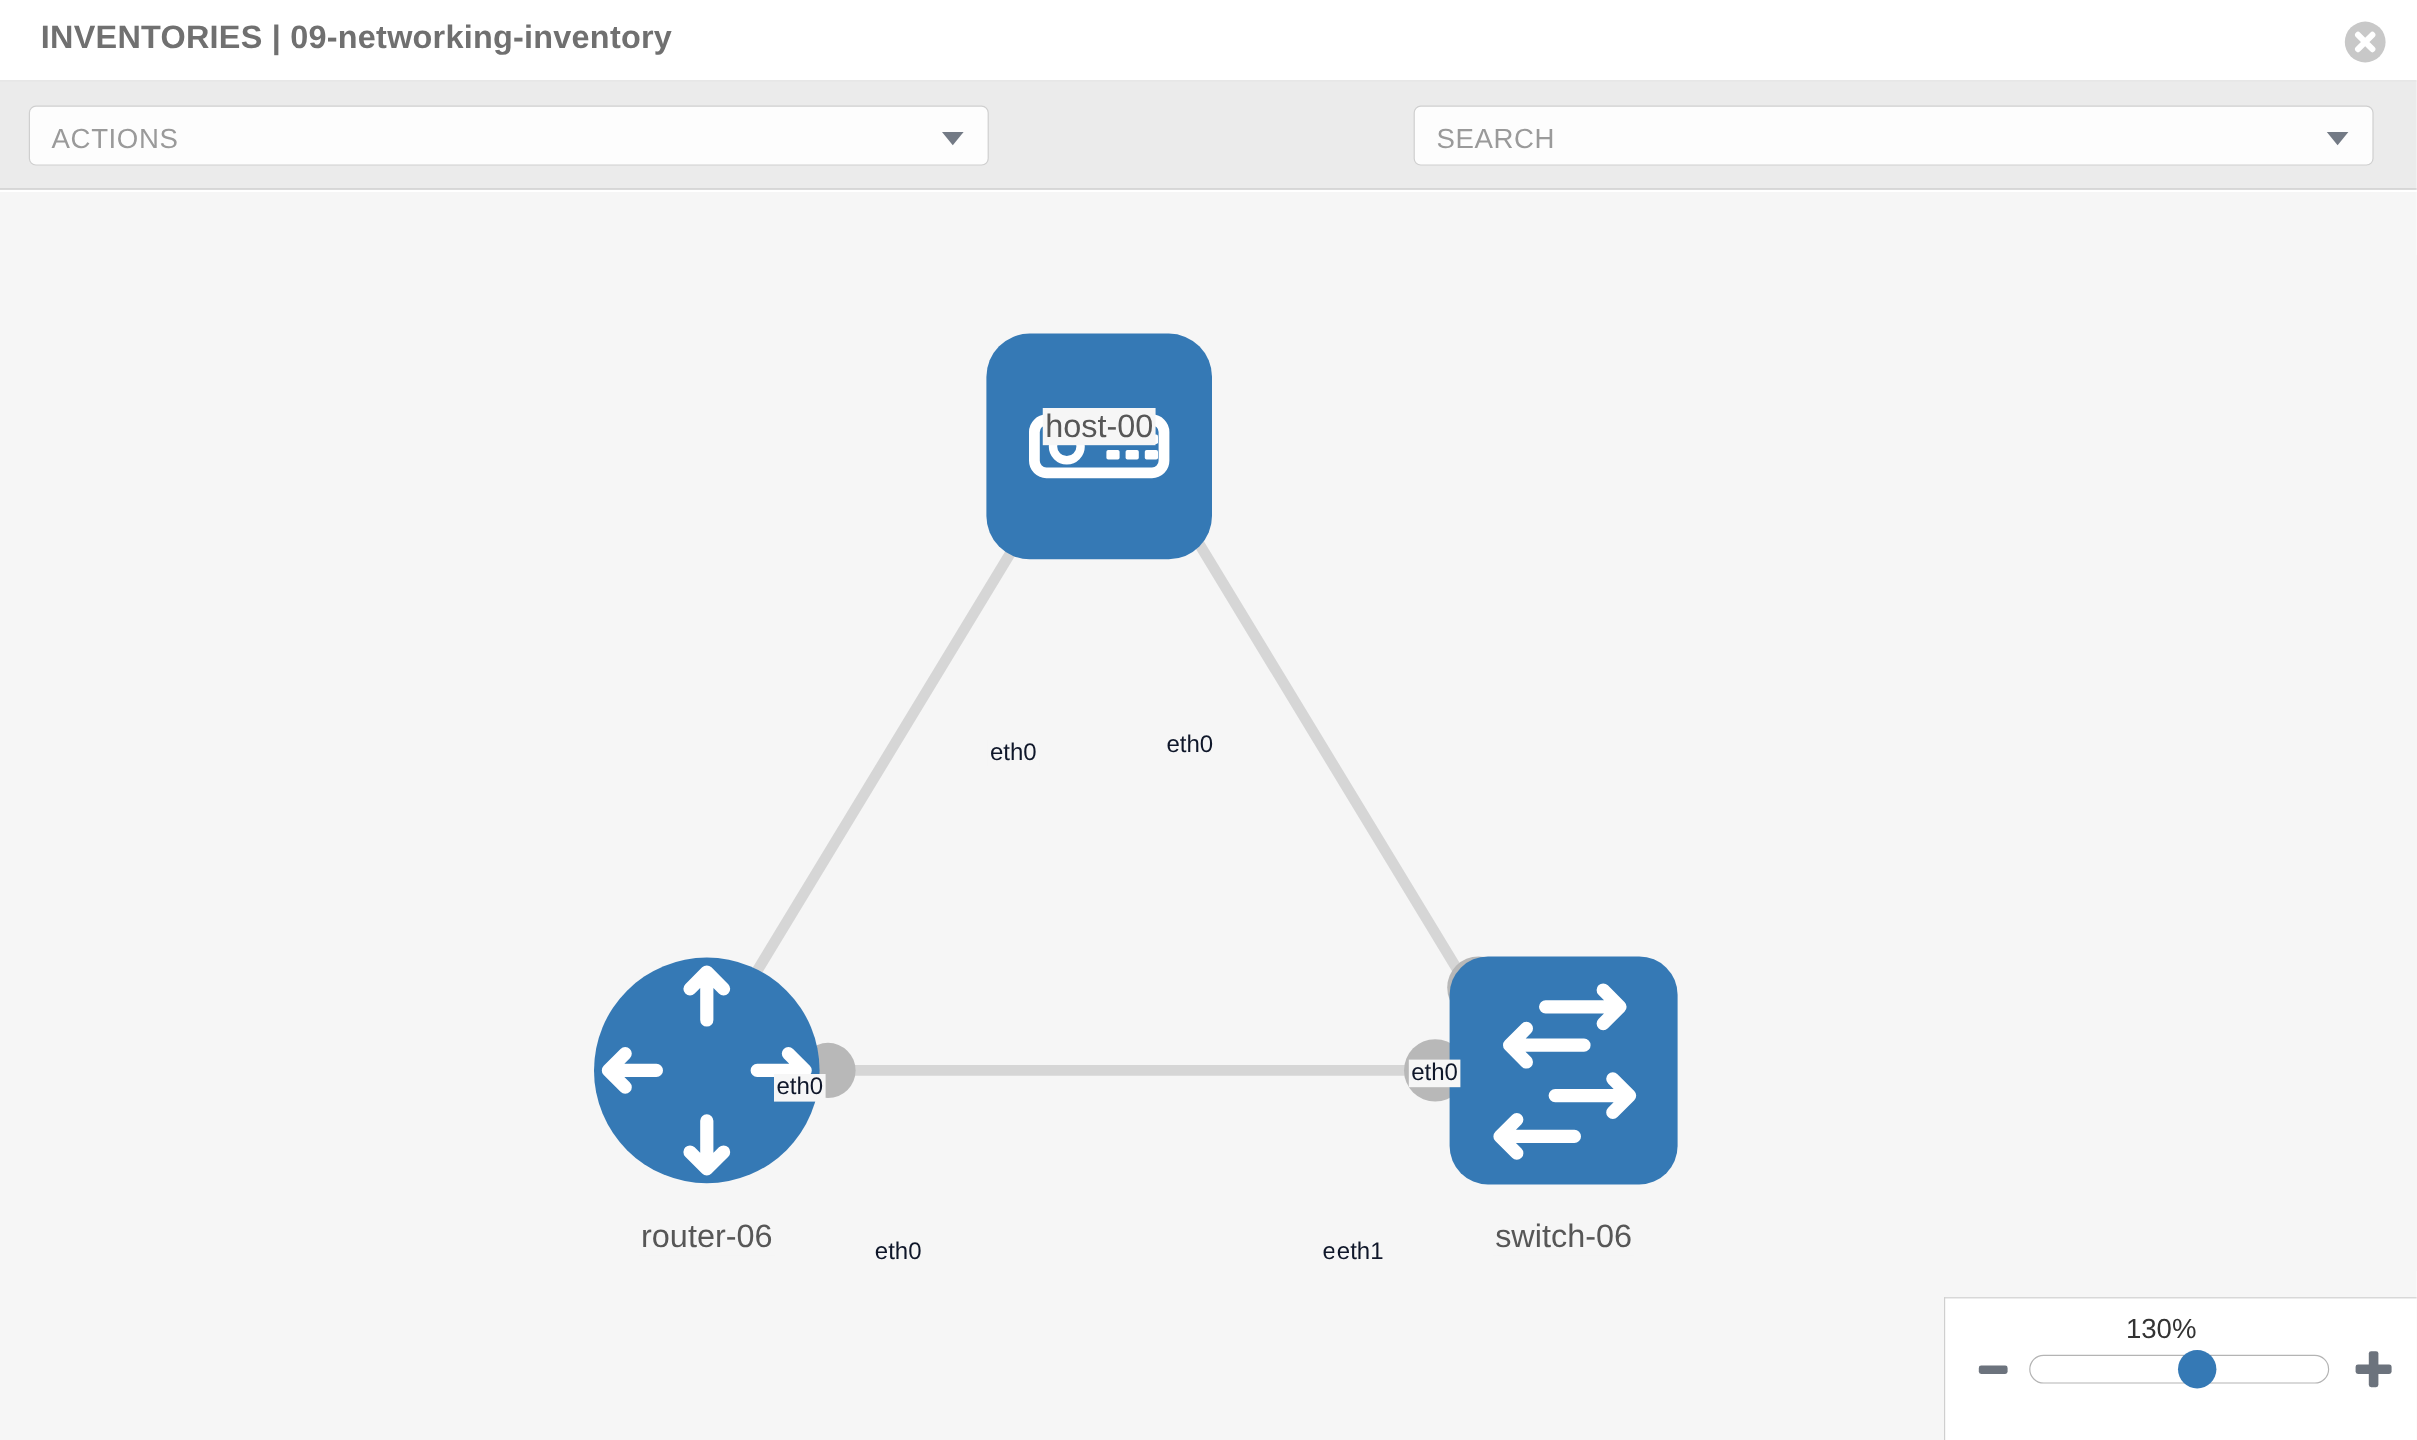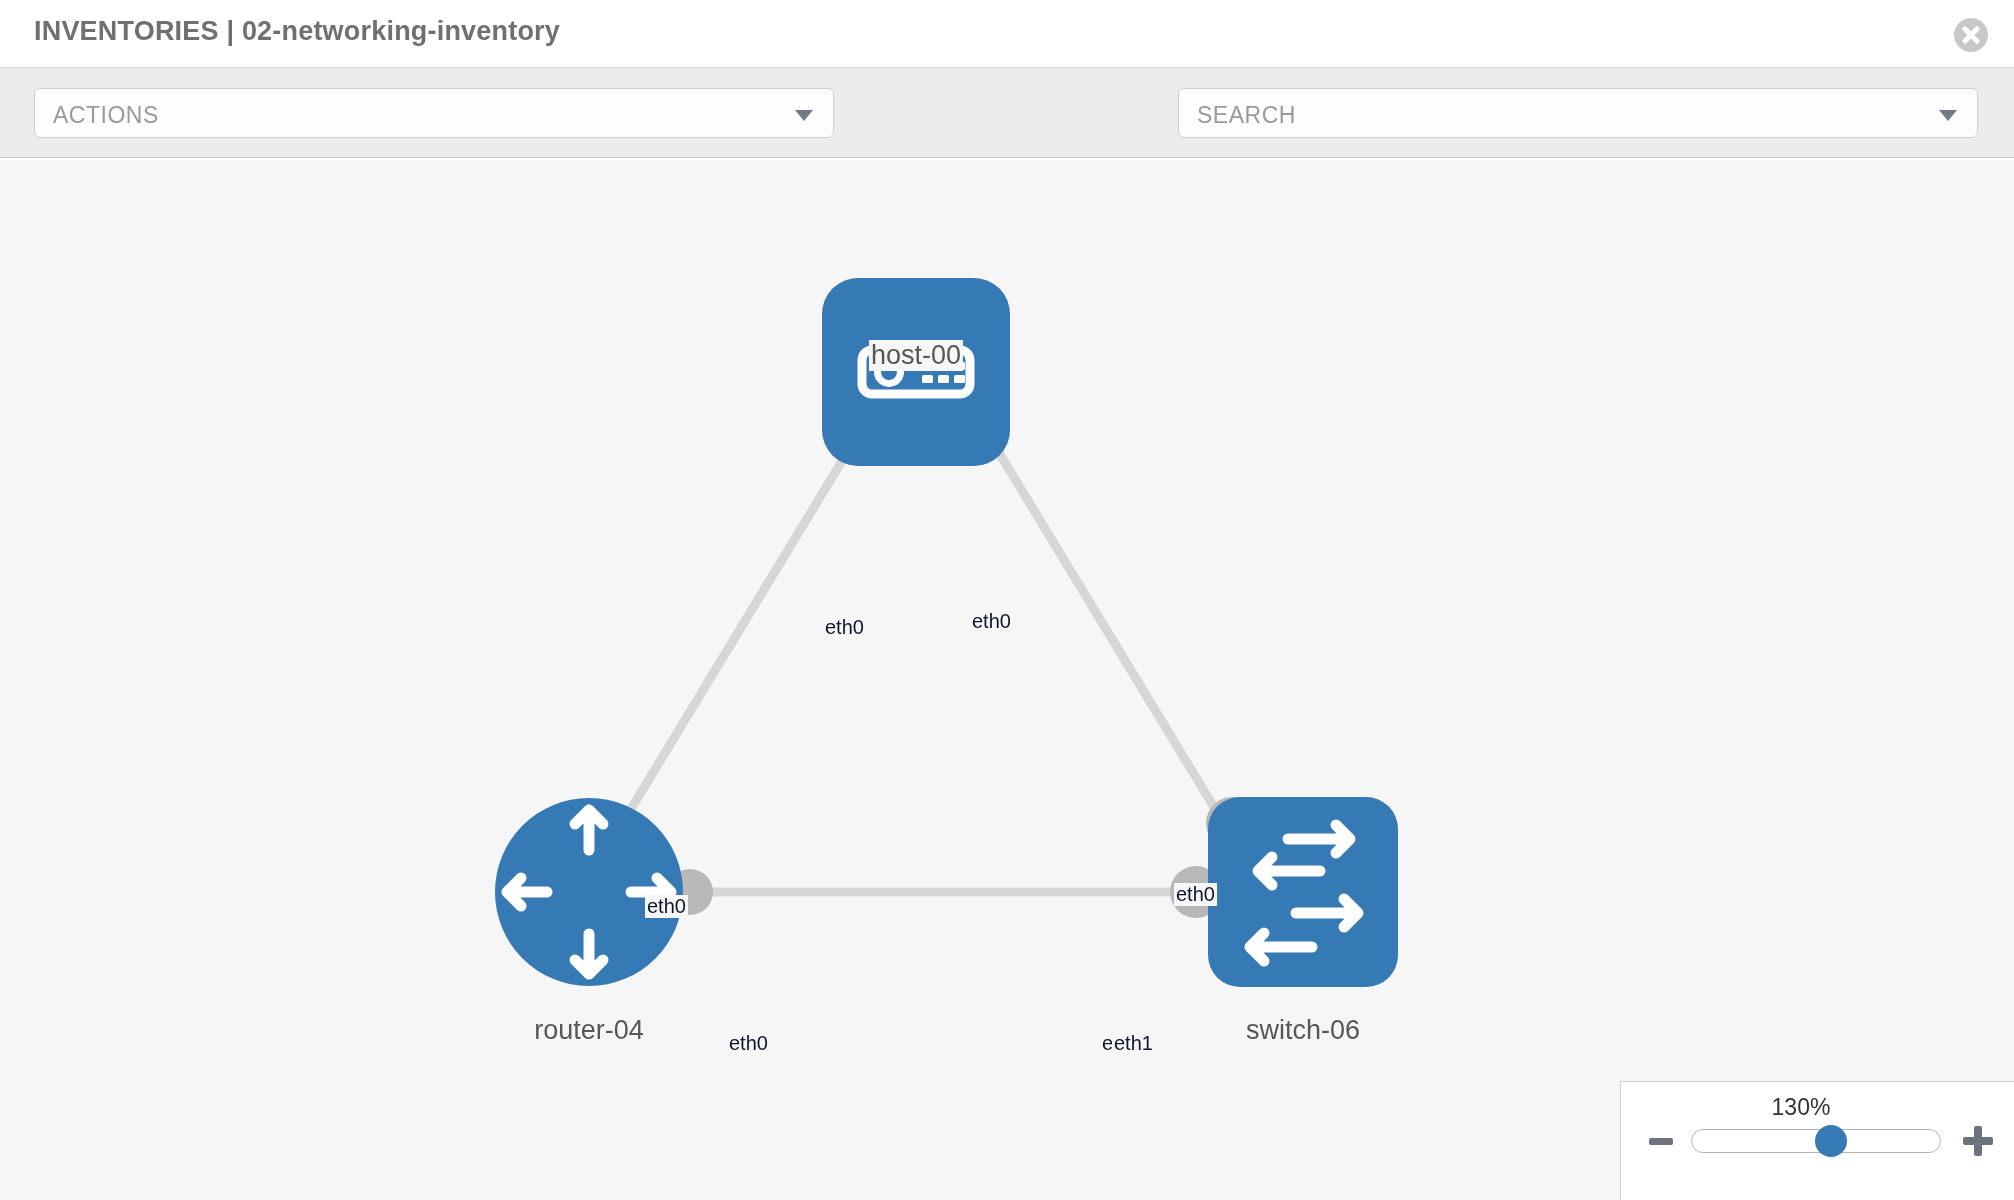--- a/index.html
+++ b/index.html
@@ -34,21 +34,21 @@
   .close-btn svg { display: block; }
 
   
   .toolbar {
     position: absolute; left: 0; top: 68px;
     width: 2014px; height: 90px;
     background: #ebebeb;
     border-bottom: 1px solid #c9c9c9;
   }
   .actions-select {
-    position: absolute; left: 34px; top: 20px;
+    position: absolute; left: 24px; top: 20px;
     width: 800px; height: 50px;
     background: #fdfdfd;
     border: 1px solid #cfcfcf;
     border-radius: 6px;
   }
   .actions-label {
     position: absolute; left: 18px; top: 13px;
     font-size: 23px; color: #9a9a9a; letter-spacing: 0.5px;
   }
   .caret {
@@ -146,21 +146,21 @@
     width: 32px; height: 32px; border-radius: 50%;
     background: #3579b5; cursor: pointer;
   }
 </style>
 </head>
 <body>
 
 <div id="app">
 
   <div class="header">
-    <div class="header-title">INVENTORIES | 02-networking-inventory</div>
+    <div class="header-title">INVENTORIES | 09-networking-inventory</div>
     <div class="close-btn">
       <svg width="34" height="34" viewBox="0 0 34 34">
         <path d="M11 11 L23 23 M23 11 L11 23" stroke="#ffffff" stroke-width="5" stroke-linecap="round"></path>
       </svg>
     </div>
   </div>
 
   <div class="toolbar">
 
     <div class="actions-select">
@@ -237,21 +237,21 @@
         <g fill="none" stroke="#ffffff" stroke-width="11" stroke-linecap="round" stroke-linejoin="round">
           <path d="M1288 679 L1350 679 M1336 665 L1350 679 L1336 693"></path>
           <path d="M1320 711 L1258 711 M1272 697 L1258 711 L1272 725"></path>
           <path d="M1296 753 L1358 753 M1344 739 L1358 753 L1344 767"></path>
           <path d="M1312 787 L1250 787 M1264 773 L1250 787 L1264 801"></path>
         </g>
       </g>
     </svg>
 
     <div class="node-label" style="left:916px; top:180px;">host-00</div>
-    <div class="node-label" style="left:589px; top:855px;">router-04</div>
+    <div class="node-label" style="left:589px; top:855px;">router-06</div>
     <div class="node-label" style="left:1303px; top:855px;">switch-06</div>
 
     <div class="edge-label" style="left:823px; top:456px;">eth0</div>
     <div class="edge-label" style="left:970px; top:450px;">eth0</div>
     <div class="edge-label" style="left:645px; top:735px;">eth0</div>
     <div class="edge-label" style="left:1174px; top:723px;">eth0</div>
     <div class="edge-label" style="left:727px; top:872px;">eth0</div>
     <div class="edge-label" style="left:1100px; top:872px;">et</div>
     <div class="edge-label" style="left:1112px; top:872px;">eth1</div>
   </div>

